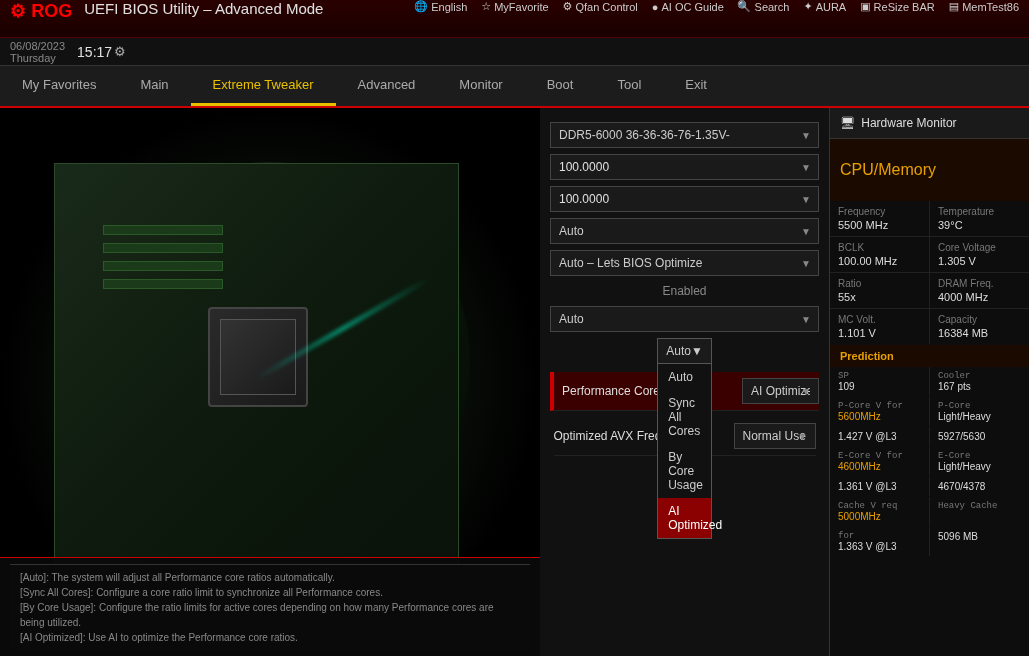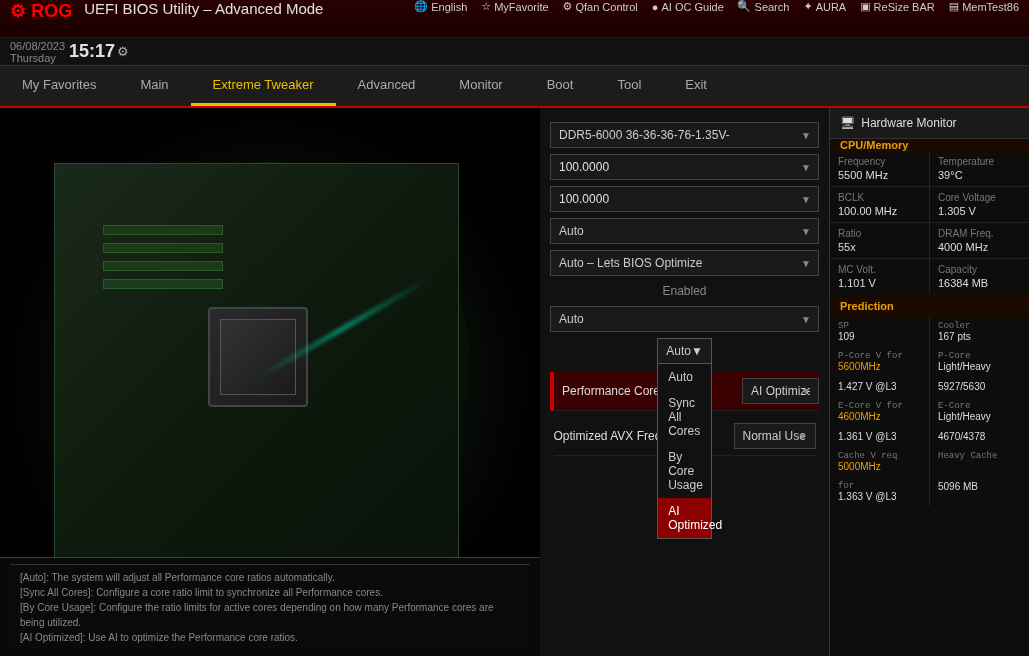--- a/index.html
+++ b/index.html
@@ -51,21 +51,21 @@
     
     .datetime-bar {
       background: #111;
       height: 28px;
       display: flex;
       align-items: center;
       padding: 0 10px;
       border-bottom: 1px solid #333;
     }
     .datetime-text { color: #888; font-size: 11px; }
-    .datetime-clock { color: #e0e0e0; font-size: 18px; font-weight: bold; margin-left: 4px; }
+    .datetime-clock { color: #e0e0e0; font-size: 14px; font-weight: normal; margin-left: 12px; }
     .datetime-settings { color: #aaa; font-size: 13px; margin-left: 2px; cursor: pointer; }
 
     
     .nav-bar {
       background: #1c1c1c;
       height: 42px;
       display: flex;
       align-items: stretch;
       border-bottom: 2px solid #c00;
     }
@@ -298,23 +298,23 @@
       display: flex;
       align-items: center;
       gap: 6px;
       color: #ddd;
       font-size: 12px;
       border-bottom: 1px solid #333;
     }
     .hw-section-title {
       background: #1a0a00;
       color: #e8a000;
-      padding: 0 10px;
-      font-size: 11px;
-      font-weight: bold;
+      padding: 22px 10px;
+      font-size: 16px;
+      font-weight: normal;
     }
     .hw-grid {
       display: grid;
       grid-template-columns: 1fr 1fr;
       gap: 1px;
       background: #222;
       margin-bottom: 1px;
     }
     .hw-cell {
       background: #0d0d0d;

